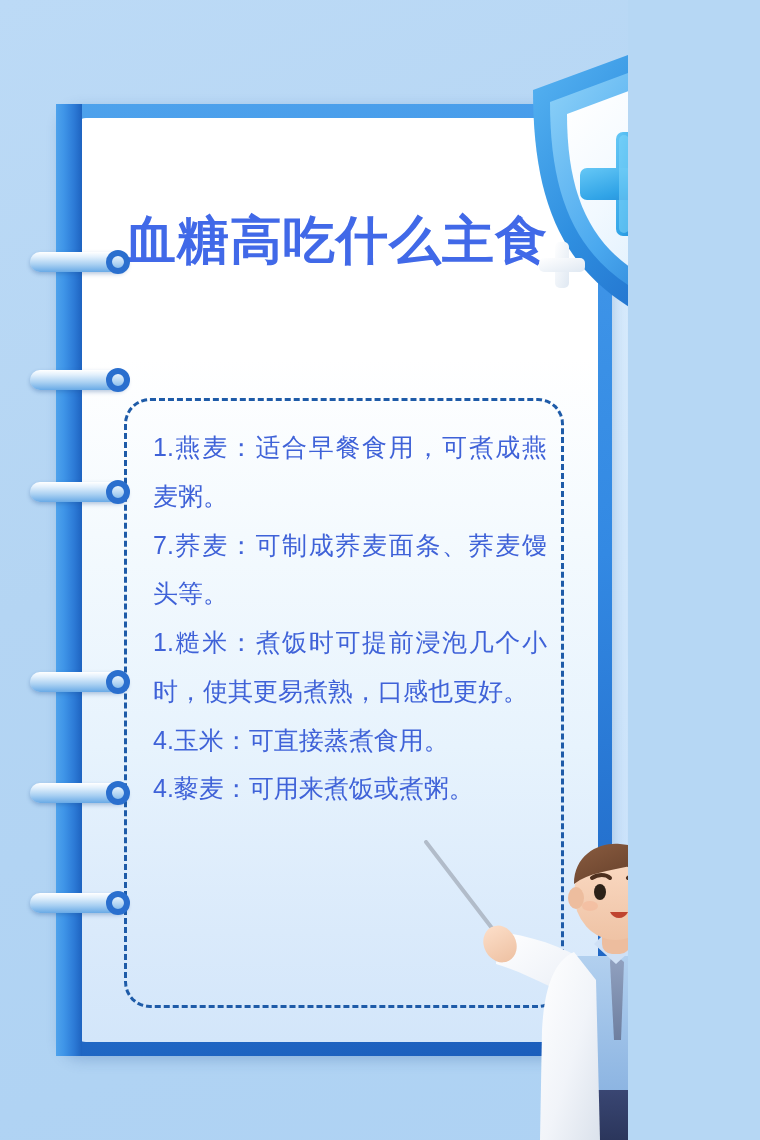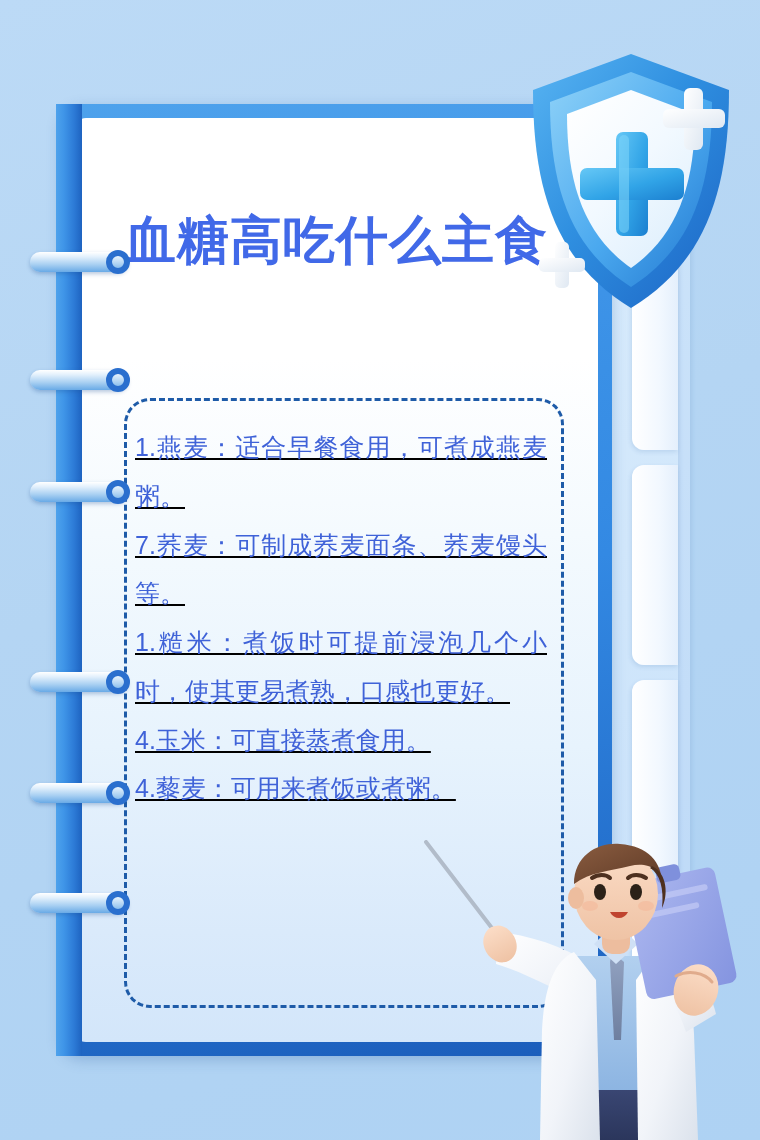--- a/index.html
+++ b/index.html
@@ -13,21 +13,21 @@
   body {
     font-family: "Liberation Sans", "DejaVu Sans", sans-serif;
     background: #b6d7f4;
     position: relative;
   }
 
   
   #poster {
     position: absolute;
     inset: 0;
-    width: 760px;
+    width: 628px;
     height: 1140px;
     background: linear-gradient(160deg, #bcdaf6 0%, #b4d5f3 45%, #aed2f3 100%);
     overflow: hidden;
   }
 
   
   .back-page {
     position: absolute;
     border-radius: 16px;
     background: linear-gradient(180deg, #d3e8fb 0%, #c4dff9 100%);
@@ -111,24 +111,23 @@
     left: 50px;
     top: 280px;
     width: 440px;
     height: 610px;
     border: 3px dashed #1e5ba8;
     border-radius: 26px;
   }
 
   #list {
     position: absolute;
-    left: 8px;
+    left: 26px;
     top: 22px;
     right: 14px;
-    text-decoration: underline;
   }
 
   .list-item {
     color: #3f62d8;
     font-size: 25px;
     line-height: 1.95;
     text-align: justify;
     font-family: "Liberation Sans", "DejaVu Sans", sans-serif;
   }
 

